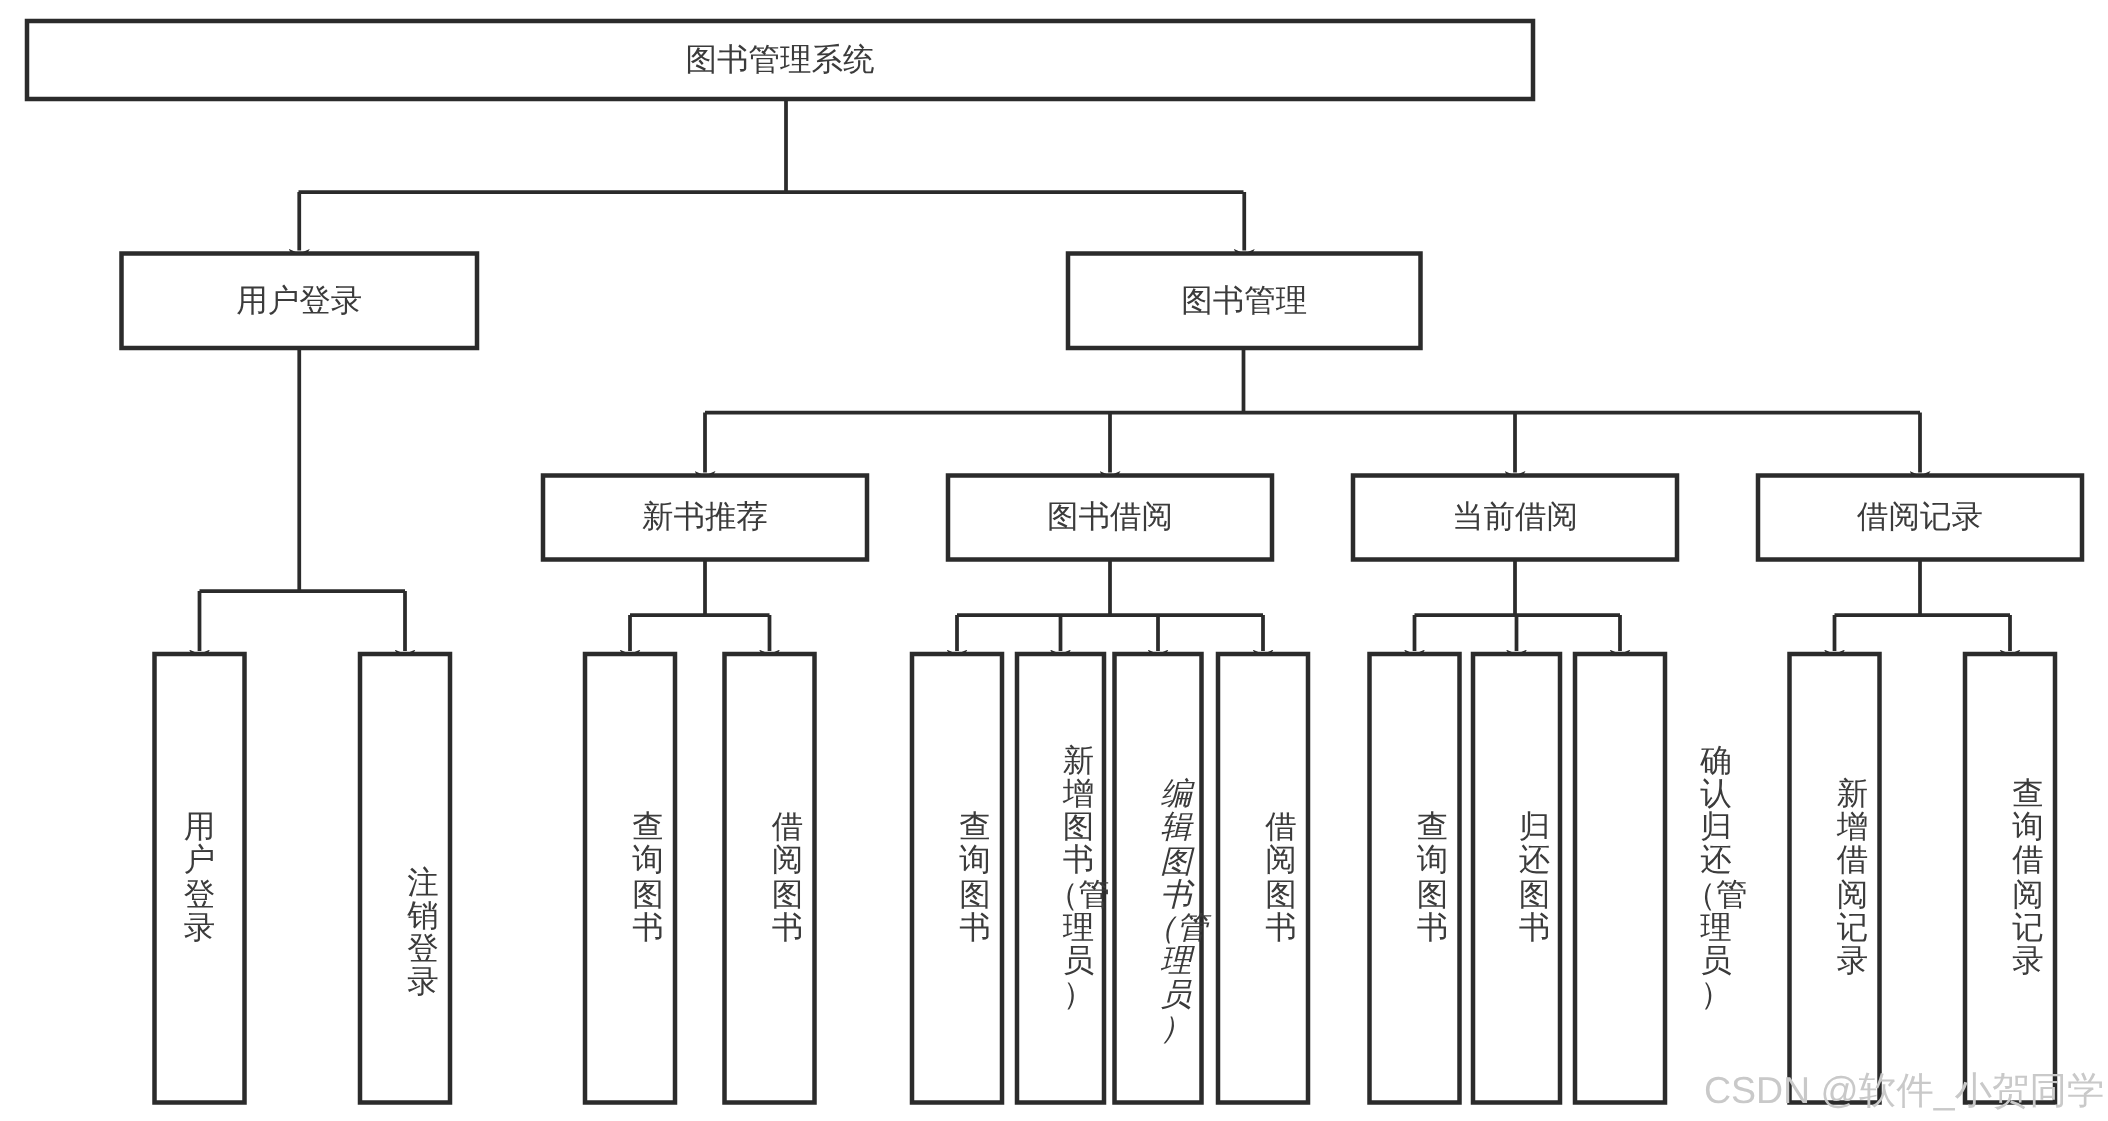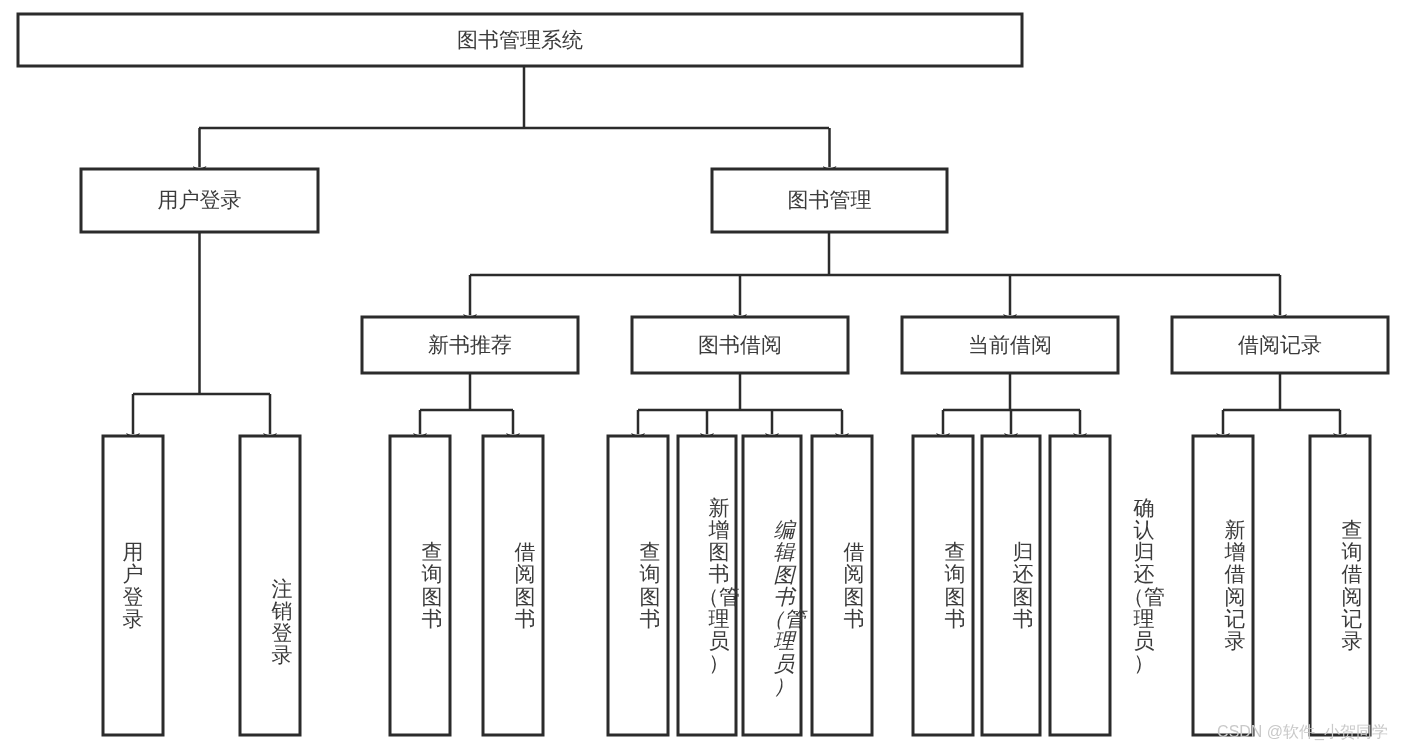--- a/index.html
+++ b/index.html
@@ -41,24 +41,24 @@
   .connector {
     stroke: #2b2b2b;
     stroke-width: 2.5;
     fill: none;
   }
   .arrow-head {
     fill: #2b2b2b;
   }
   .watermark {
     position: absolute;
-    right: 17px;
+    right: 2px;
     bottom: 4px;
     color: #c9c9c9;
-    font-size: 16px;
+    font-size: 25px;
     font-family: "Liberation Sans", "DejaVu Sans", sans-serif;
     white-space: nowrap;
     user-select: none;
   }
   .vtext-wrap {
     position: absolute;
     display: flex;
     flex-direction: column;
     align-items: center;
     justify-content: center;

